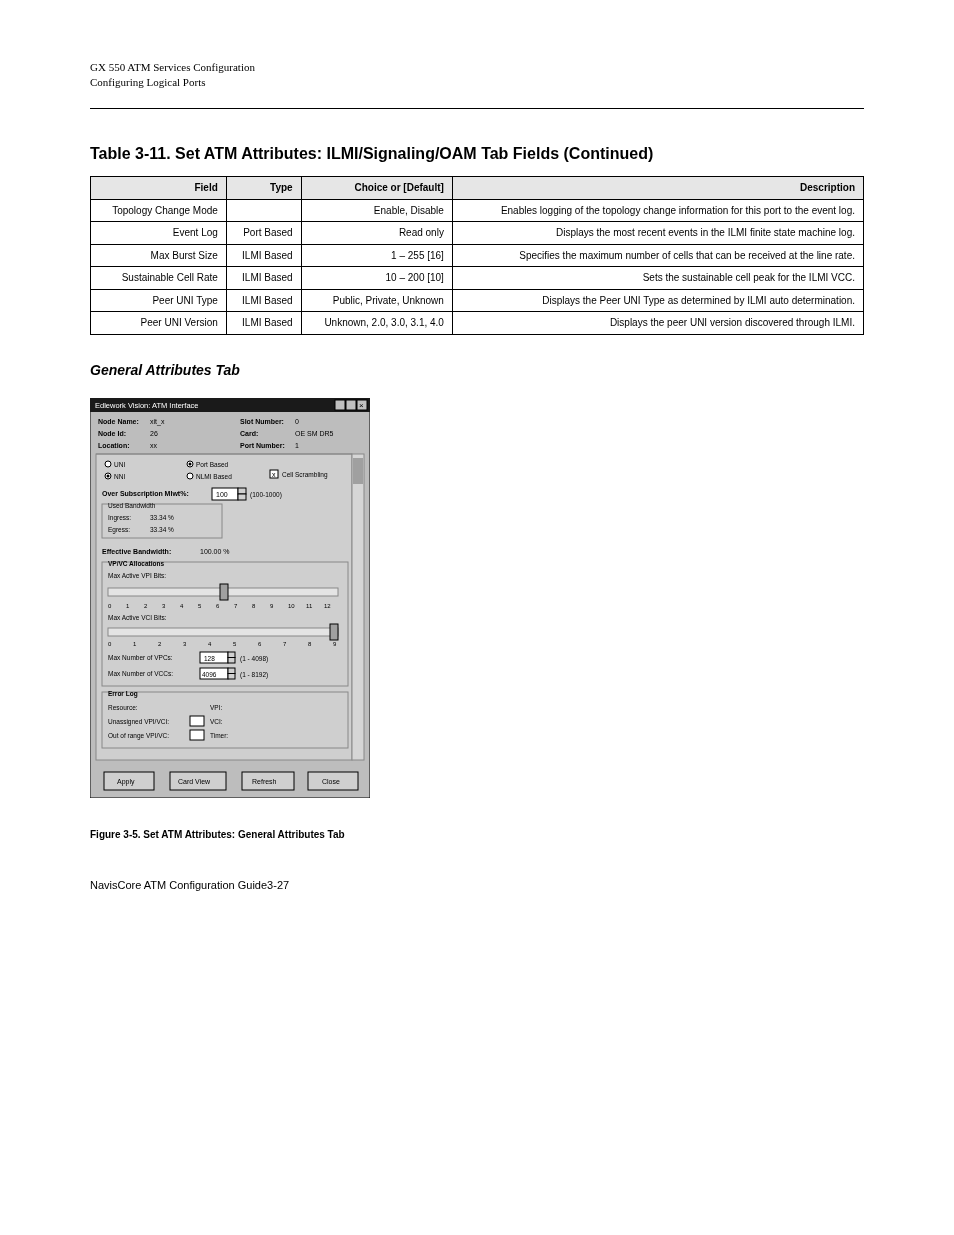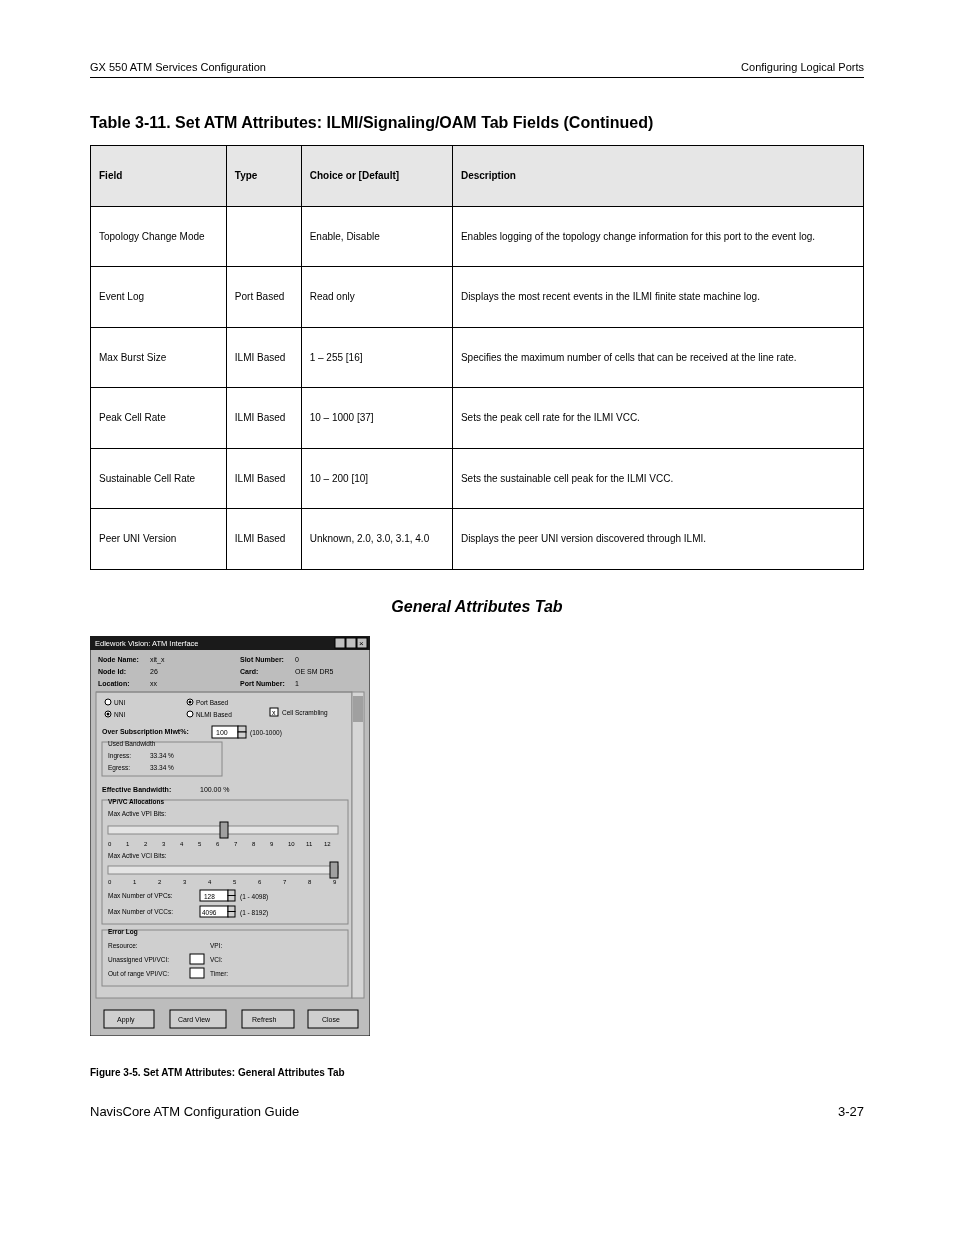--- a/index.html
+++ b/index.html
@@ -11,71 +11,70 @@
     color: #000;
     width: 954px;
     box-sizing: border-box;
     background: #fff;
   }
   .page-head {
     display: flex;
     justify-content: space-between;
     font-size: 11px;
     border-bottom: 1px solid #000;
-    padding-bottom: 2px;
+    padding-bottom: 18px;
     margin-bottom: 34px;
-    font-family: Liberation Sans, sans-serif;
+    font-family: Liberation Serif, serif;
+    flex-direction: column;
   }
   .section-heading {
     font-size: 16px;
     font-family: Arial, sans-serif;
     font-weight: bold;
     margin: 0 0 12px 0;
   }
   .section-title-italic {
     font-style: italic;
     font-family: Arial, sans-serif;
-    font-size: 16px;
+    font-size: 14px;
     font-weight: bold;
     margin-bottom: 18px;
-    text-align: center;
   }
   .fig-label {
     font-family: Arial, sans-serif;
     font-size: 10px;
     margin: 18px 0 8px 0;
   }
   table {
     border-collapse: collapse;
     width: 100%;
     font-family: Arial, sans-serif;
     font-size: 10px;
     margin-bottom: 26px;
   }
   th, td {
     border: 1px solid #000;
-    padding: 23px 8px;
-    text-align: left;
+    padding: 4px 8px;
+    text-align: right;
     vertical-align: top;
   }
   th {
     background: #e6e6e6;
     font-weight: bold;
   }
   .nowrap { white-space: nowrap; }
   .screenshot-container {
     text-align: left;
     margin: 8px 0 26px 0;
   }
   .footer {
     font-family: Arial, sans-serif;
-    font-size: 13px;
+    font-size: 11px;
     display: flex;
-    justify-content: space-between;
-    margin-top: 24px;
+    margin-top: 37px;
   }
   
   svg.ui { display:inline-block; }
   svg.ui text { font-family: Arial, sans-serif; }
 </style>
 </head>
 <body>
 
 <div class="page-head">
   <span>GX 550 ATM Services Configuration</span>
@@ -106,30 +105,30 @@
       <td>Read only</td>
       <td>Displays the most recent events in the ILMI finite state machine log.</td>
     </tr>
     <tr>
       <td>Max Burst Size</td>
       <td class="nowrap">ILMI Based</td>
       <td>1 – 255 [16]</td>
       <td>Specifies the maximum number of cells that can be received at the line rate.</td>
     </tr>
     <tr>
-      <td>Peak Cell Rate</td>
-      <td class="nowrap">ILMI Based</td>
-      <td>10 – 1000 [37]</td>
-      <td>Sets the peak cell rate for the ILMI VCC.</td>
-    </tr>
-    <tr>
       <td>Sustainable Cell Rate</td>
       <td class="nowrap">ILMI Based</td>
       <td>10 – 200 [10]</td>
       <td>Sets the sustainable cell peak for the ILMI VCC.</td>
+    </tr>
+    <tr>
+      <td>Peer UNI Type</td>
+      <td class="nowrap">ILMI Based</td>
+      <td>Public, Private, Unknown</td>
+      <td>Displays the Peer UNI Type as determined by ILMI auto determination.</td>
     </tr>
     <tr>
       <td>Peer UNI Version</td>
       <td class="nowrap">ILMI Based</td>
       <td>Unknown, 2.0, 3.0, 3.1, 4.0</td>
       <td>Displays the peer UNI version discovered through ILMI.</td>
     </tr>
   </tbody>
 </table>
 

